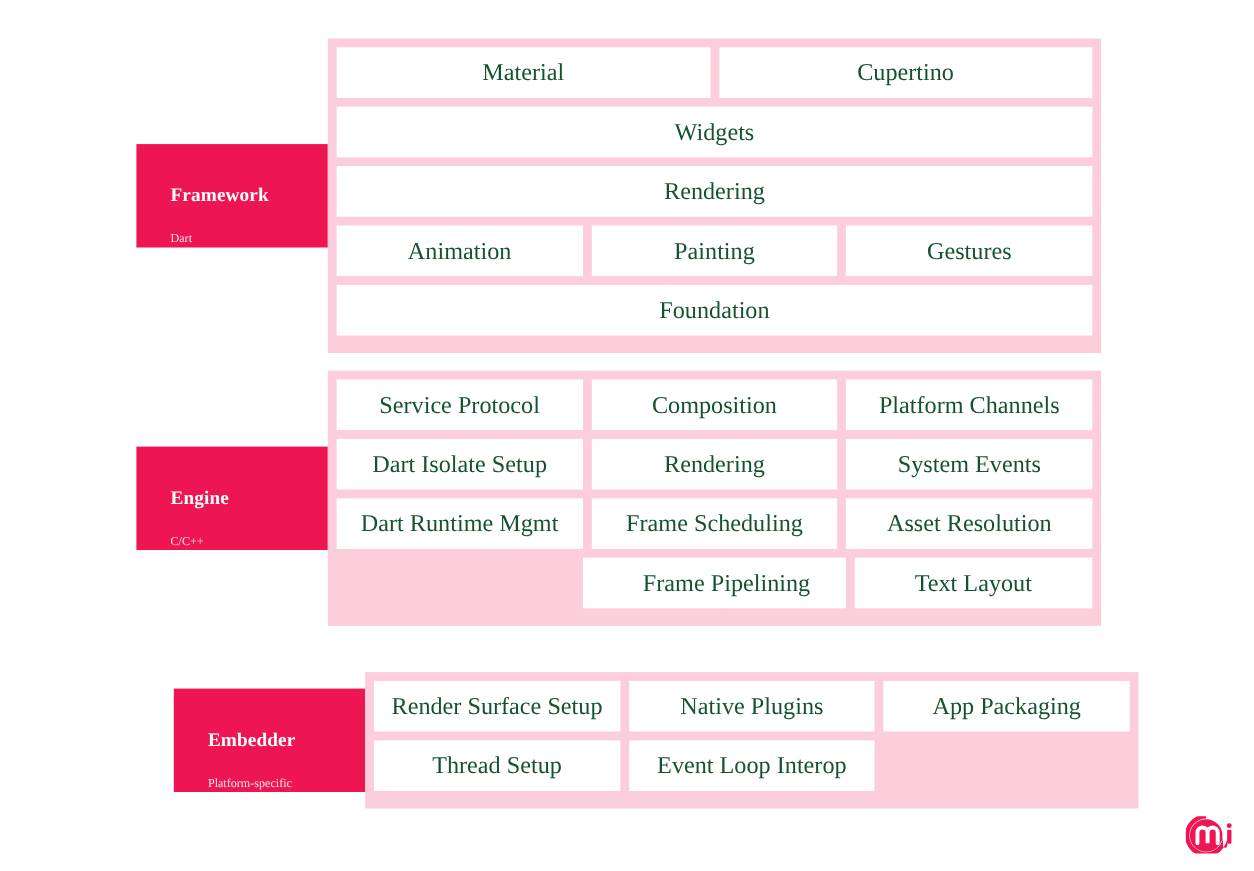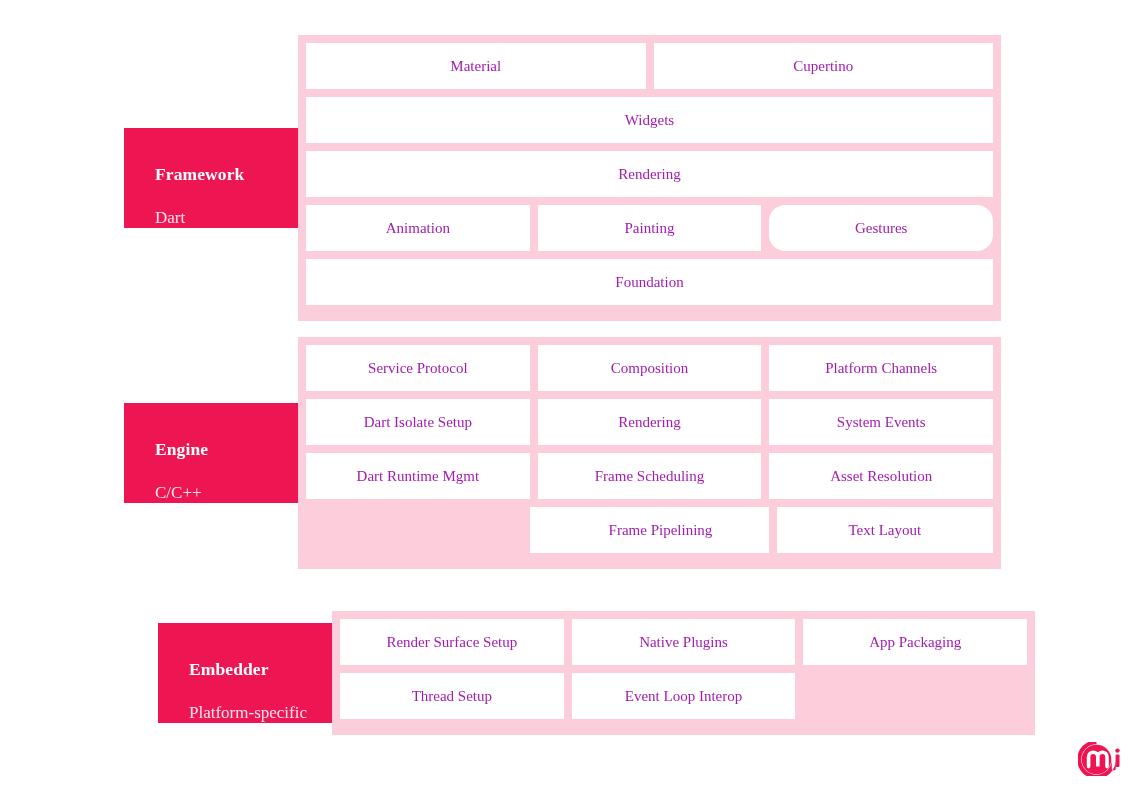--- a/index.html
+++ b/index.html
@@ -38,21 +38,21 @@
     color: #ffffff;
   }
   .layer-title {
     font-size: 17.5px;
     font-weight: bold;
     letter-spacing: .1px;
     line-height: 1.15;
   }
   .layer-lang {
     margin-top: 24px;
-    font-size: 17px;
+    font-size: 11px;
     font-weight: normal;
     color: #fde4ec;
     line-height: 1.22;
     max-width: 120px;
   }
 
   
   .layer-grid {
     flex: 1 1 auto;
     background: #fccedb;
@@ -64,22 +64,22 @@
 
   .grid-row {
     display: flex;
     gap: 8px;
     flex: 0 0 auto;
   }
 
   
   .cell {
     background: #ffffff;
-    color: #a21caf;
-    font-size: 15px;
+    color: #14532d;
+    font-size: 22px;
     line-height: 1;
     display: flex;
     align-items: center;
     justify-content: center;
     text-align: center;
     flex: 1 1 0;
     height: 46px;
     padding: 0 6px;
   }
 
@@ -120,21 +120,21 @@
         </div>
         <div class="grid-row">
           <div class="cell" style="flex-grow: 1;">Widgets</div>
         </div>
         <div class="grid-row">
           <div class="cell" style="flex-grow: 1;">Rendering</div>
         </div>
         <div class="grid-row">
           <div class="cell" style="flex-grow: 1;">Animation</div>
           <div class="cell" style="flex-grow: 1;">Painting</div>
-          <div class="cell" style="flex-grow: 1; border-radius: 16px;">Gestures</div>
+          <div class="cell" style="flex-grow: 1;">Gestures</div>
         </div>
         <div class="grid-row">
           <div class="cell" style="flex-grow: 1;">Foundation</div>
         </div>
         <div class="filler"></div>
       </div>
     </div>
     <div class="layer" style="top: 343px; height: 220px;">
       <div class="layer-label">
         <div class="layer-title">Engine</div>

